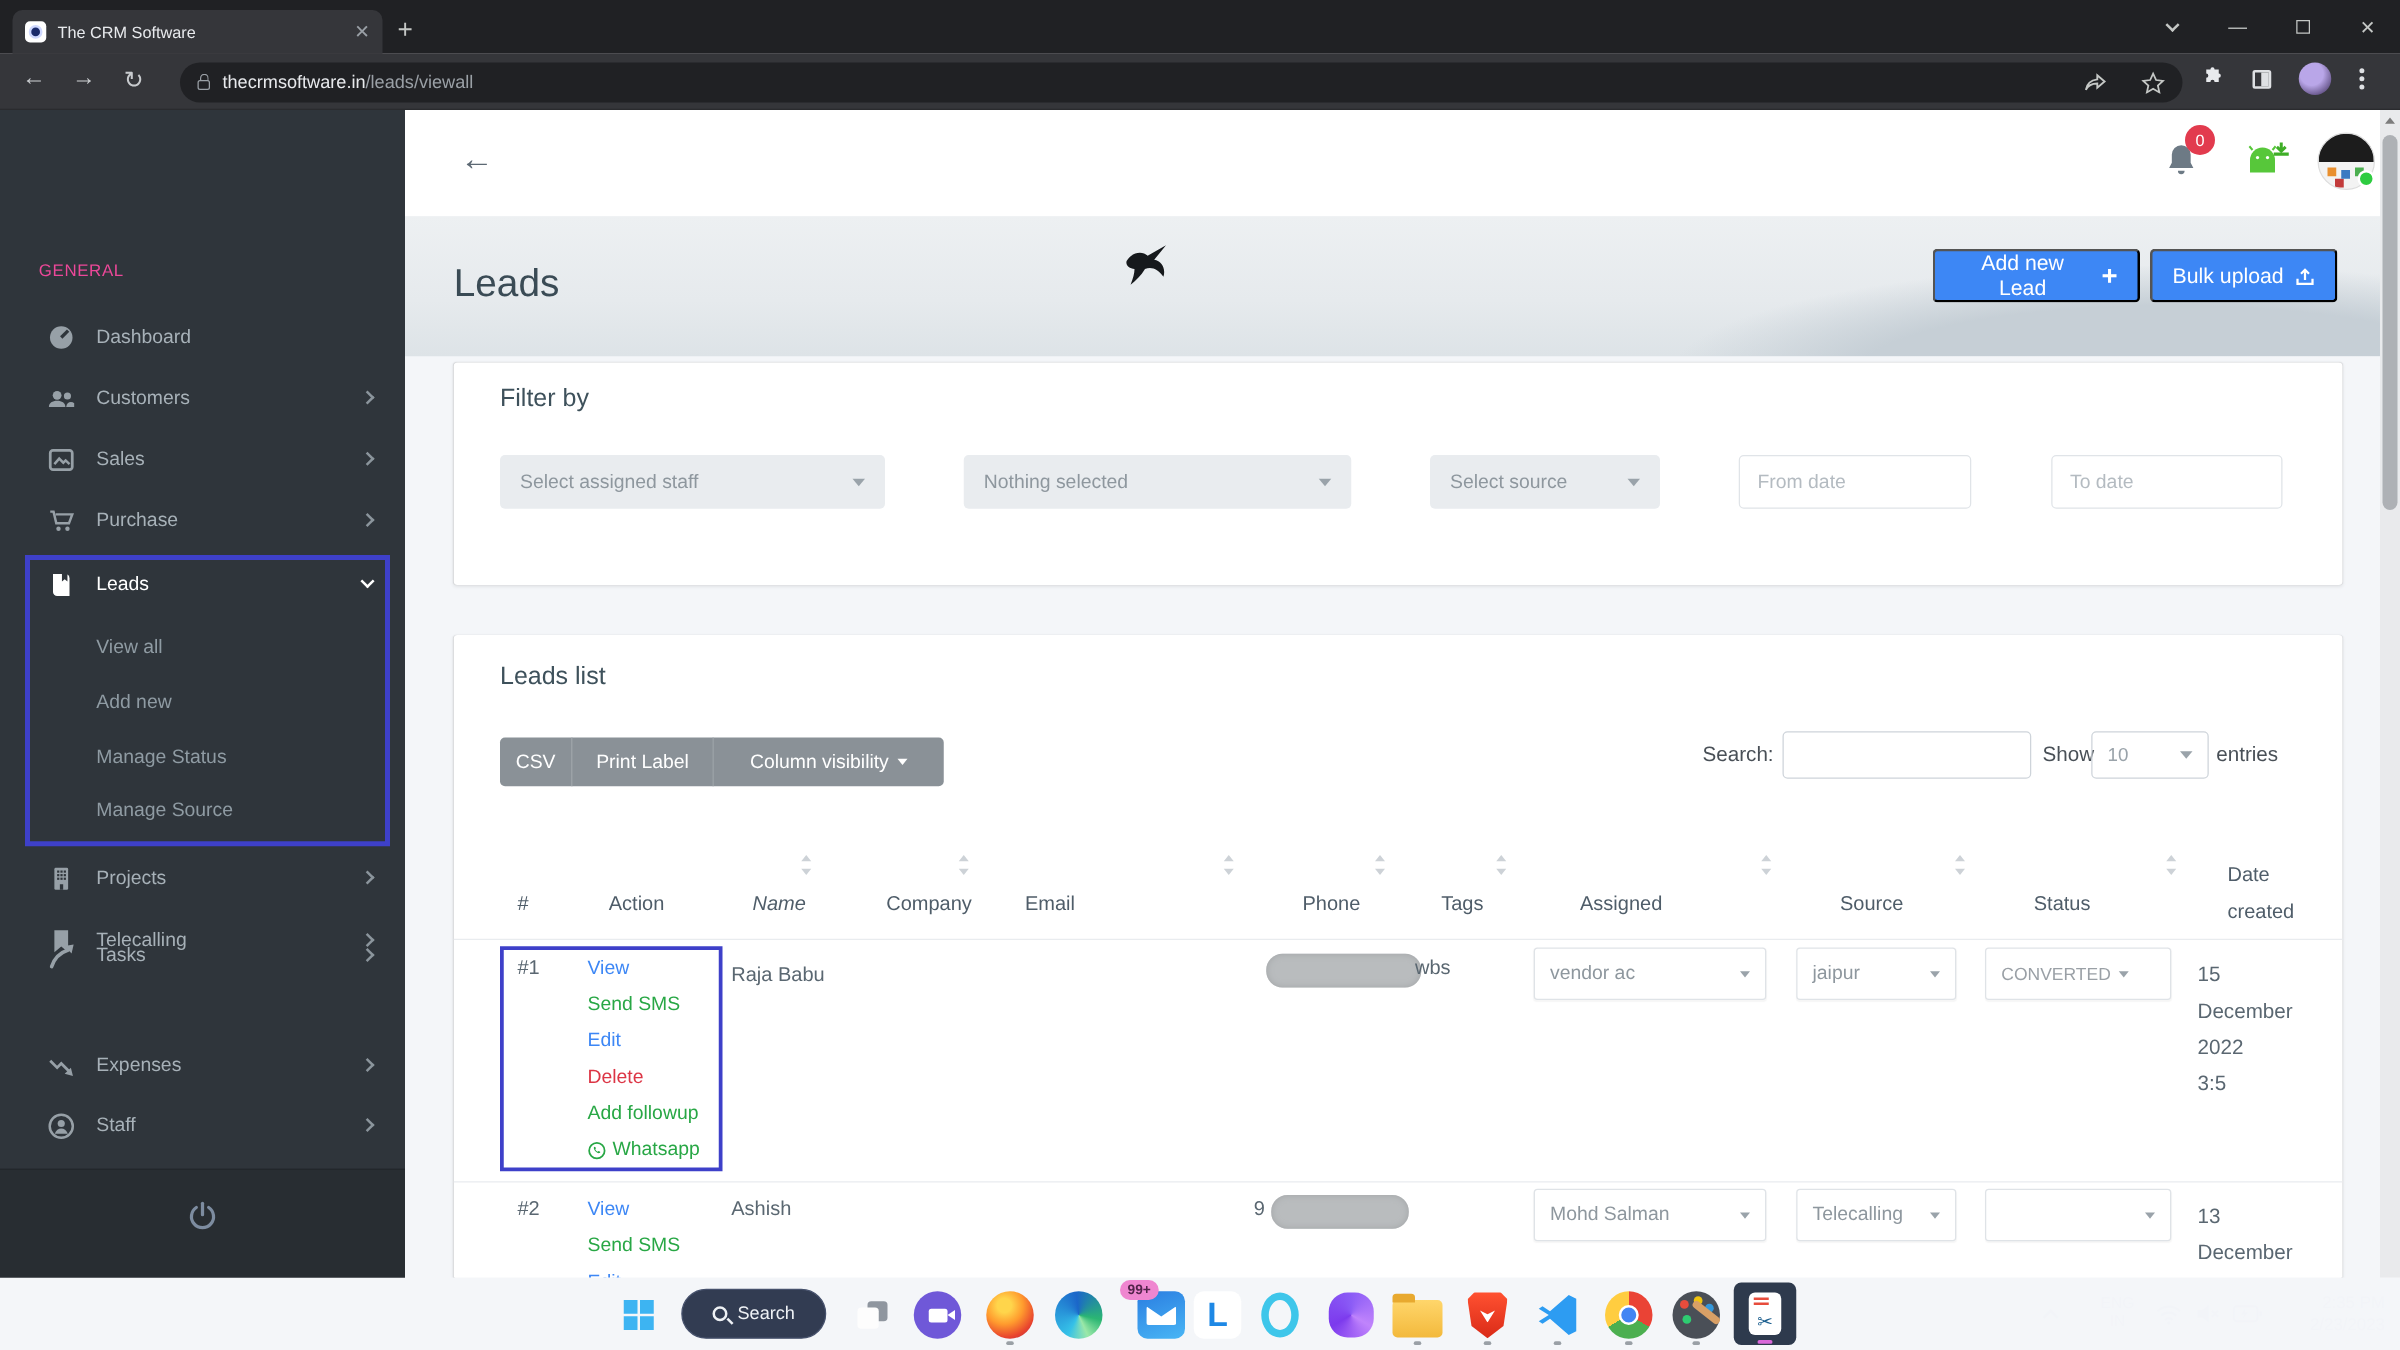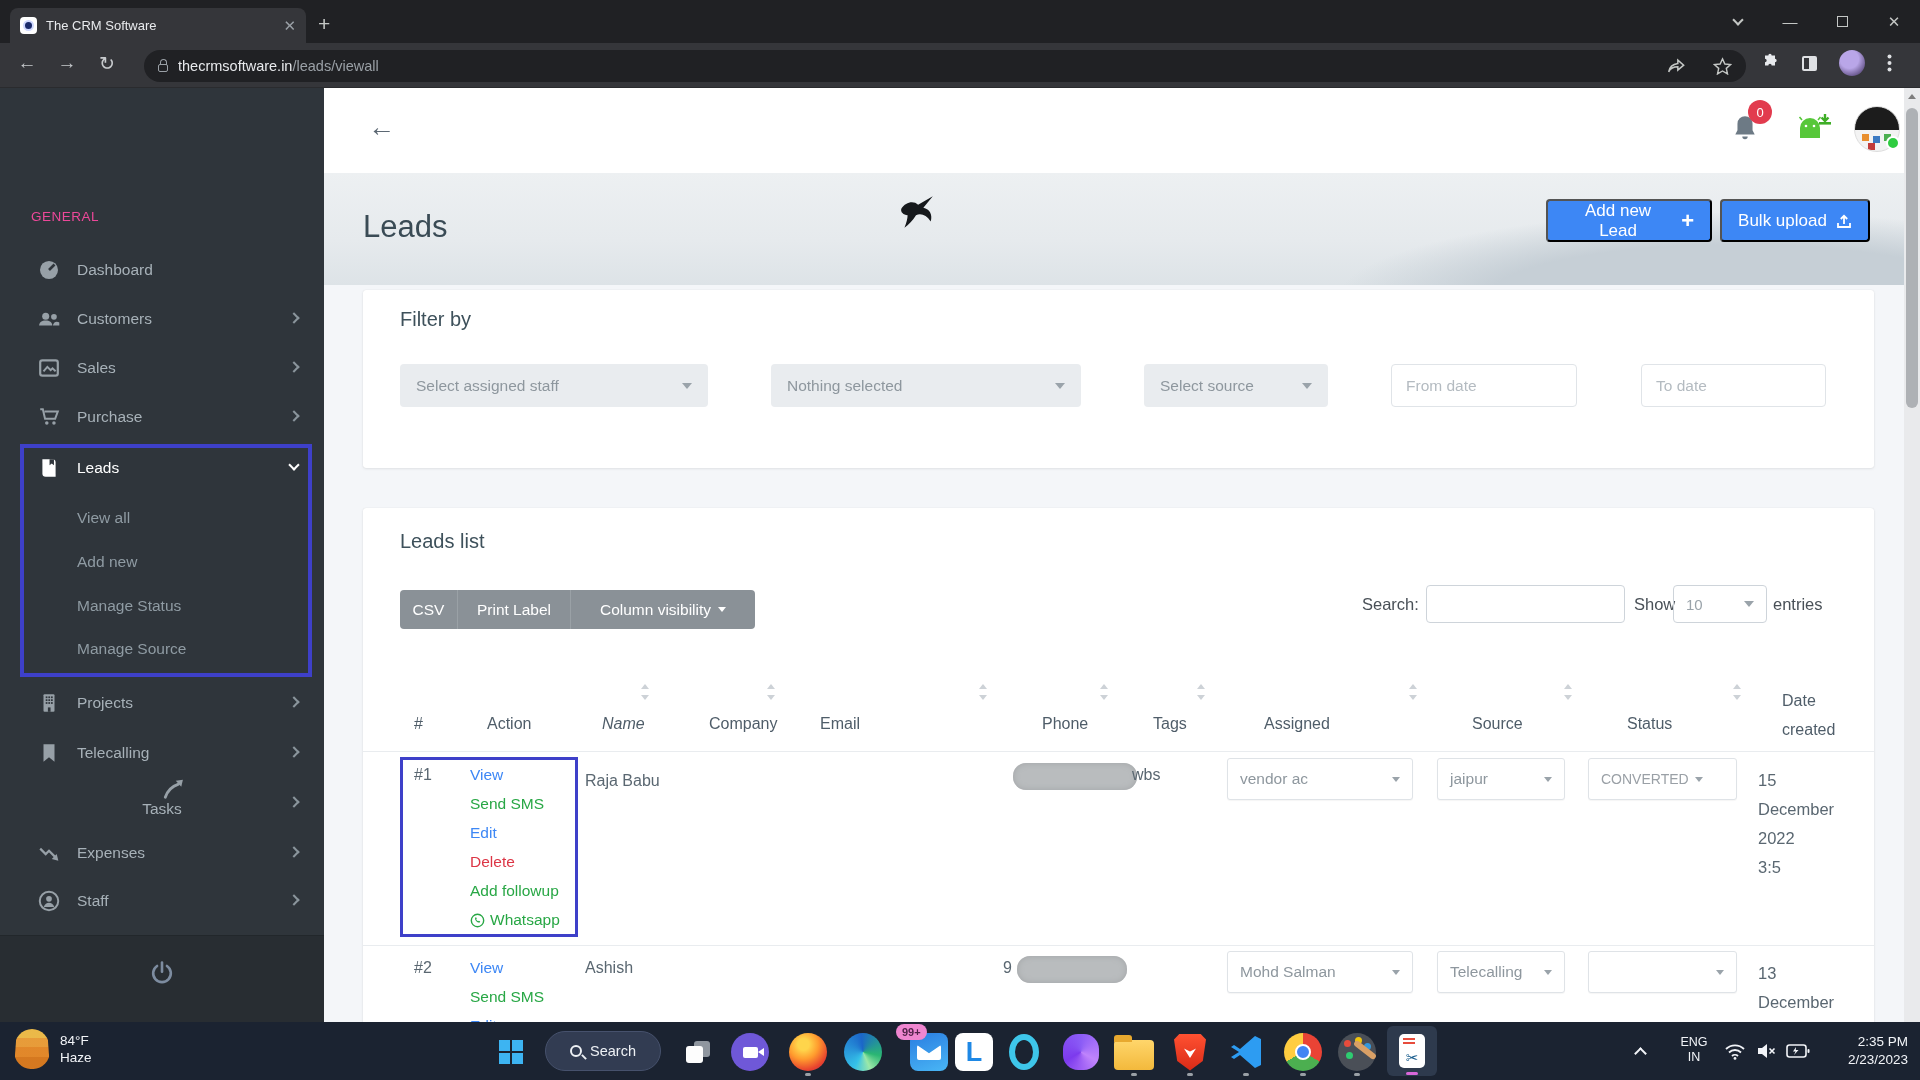--- a/index.html
+++ b/index.html
@@ -289,21 +289,21 @@
     </div>
     <div class="sitem" style="top:640px;">
       <span class="ic">
           <svg viewBox="0 0 20 20" width="22" height="22">
             <path d="M5 2h10v16l-5-4.2L5 18z" fill="currentColor"></path>
           </svg>
         </span>
       <span>Telecalling</span>
       <span class="chev"></span>
     </div>
-    <div class="sitem" style="top:690px;flex-direction:column;">
+    <div class="sitem" style="top:652px;">
       <span class="ic">
           <svg viewBox="0 0 20 20" width="22" height="22">
             <path d="M3 17.5C5 11.5 9 7.5 15 5.5" fill="none" stroke="currentColor" stroke-width="2.6" stroke-linecap="round"></path>
             <path d="M12.5 2.5L19 1.5l-1.5 6.5z" fill="currentColor"></path>
           </svg>
         </span>
       <span>Tasks</span>
       <span class="chev"></span>
     </div>
     <div class="sitem" style="top:740px;">
@@ -531,26 +531,20 @@
   <div class="anno" style="left:20px;top:444px;width:292px;height:233px;"></div>
   <div class="anno" style="left:400px;top:757px;width:178px;height:180px;border-width:3px;"></div>
 
   <div class="scrollbar">
     <div class="btn">
         <i></i>
       </div>
     <div class="thumb"></div>
   </div>
 
-  <div class="taskbar">
-    <div class="weather">
-      <span class="wicon"></span>
-      <span class="wtxt"><span>84°F</span><br><span>Haze</span></span>
-    </div>
-  </div>
   <div class="tbi" style="left:490px;">
       <span class="winlogo">
         <i></i>
         <i></i>
         <i></i>
         <i></i>
       </span>
     </div>
   <div class="searchpill">
       <span class="mag"></span>

